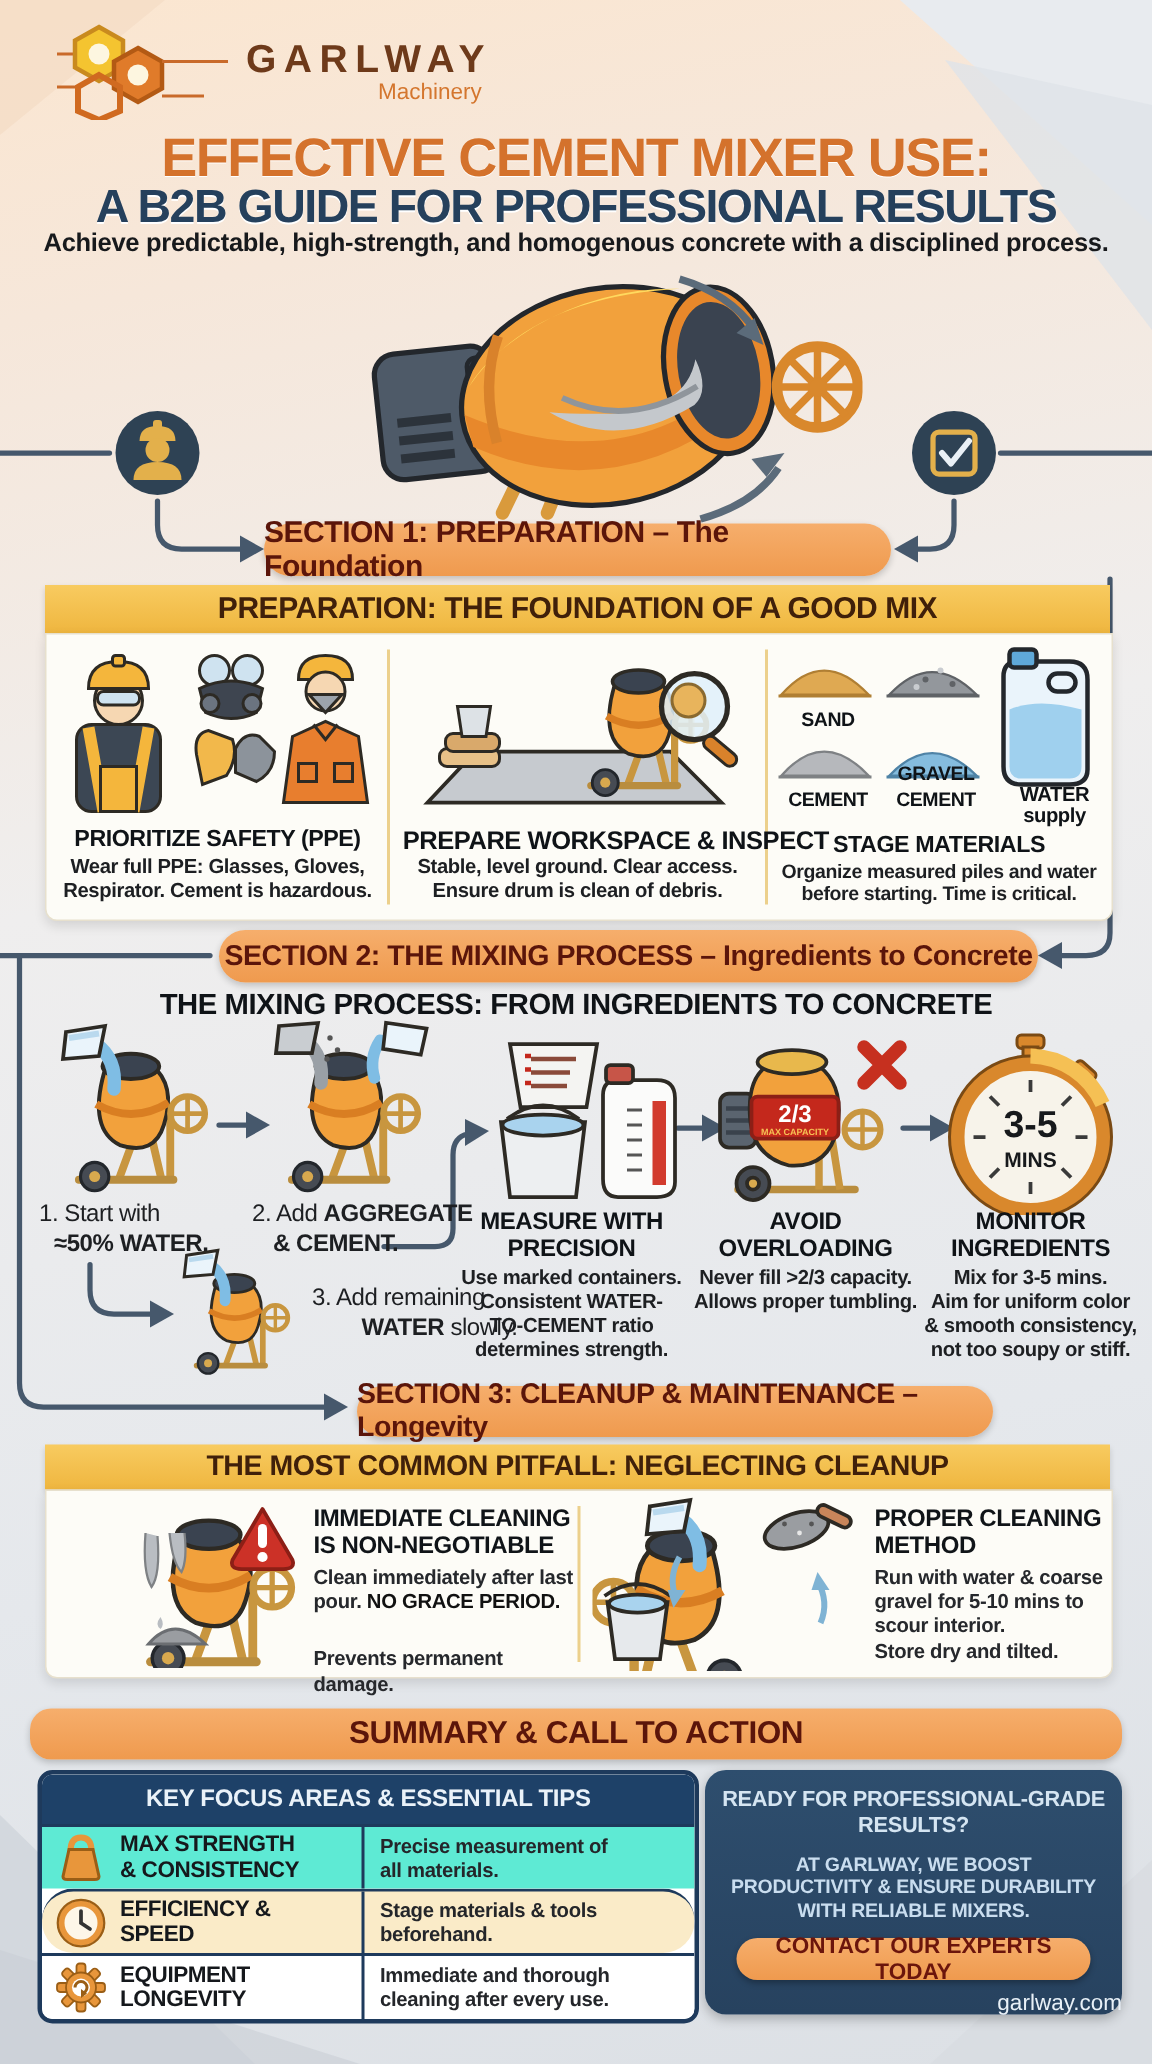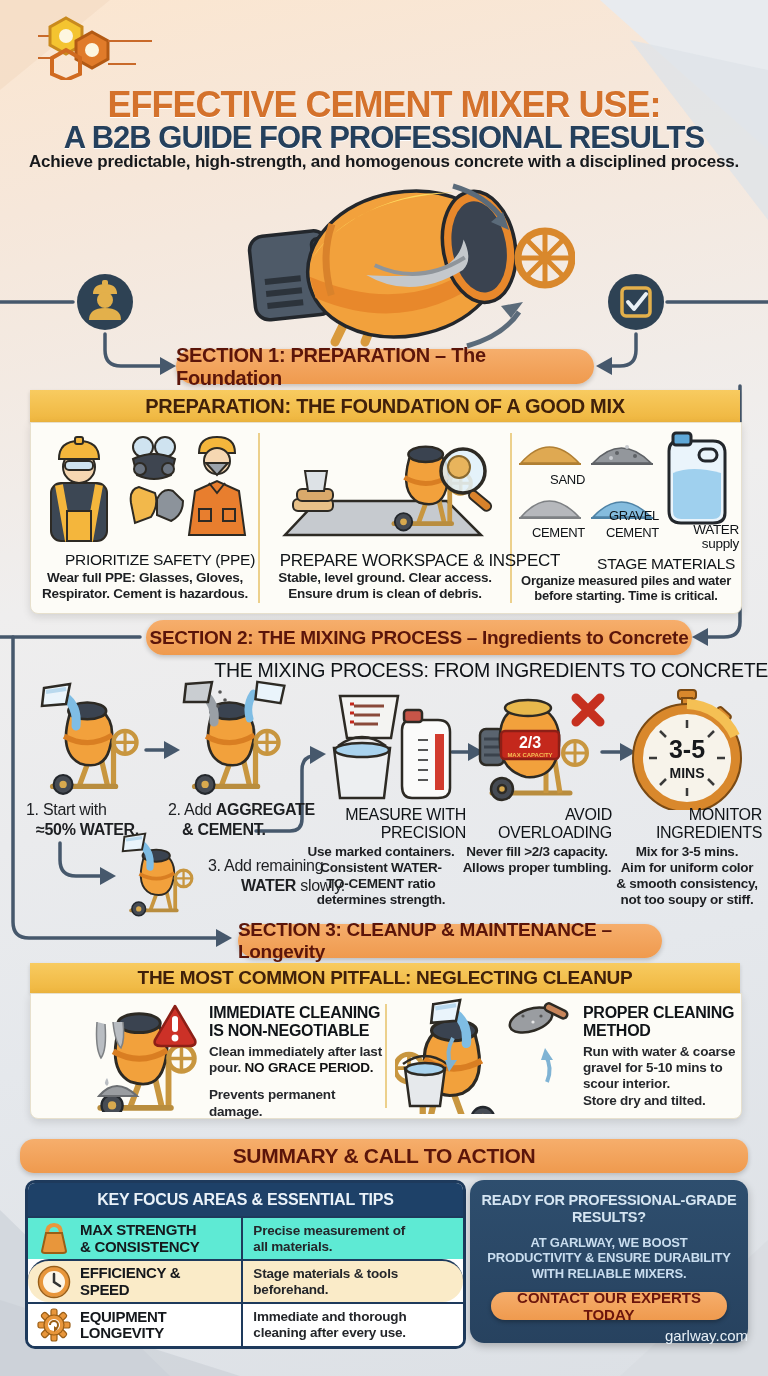--- a/index.html
+++ b/index.html
@@ -7,21 +7,21 @@
     font-family:"Liberation Sans",sans-serif;
     background:linear-gradient(168deg,#FBE6D0 0%,#F6E7DA 14%,#EFEEEE 40%,#E5E8EC 70%,#DCE0E5 100%);}
   .abs{position:absolute;}
   .pill{background:linear-gradient(180deg,#F6AE6C,#EF9A4E);border-radius:18px;color:#5B150A;
     font-weight:bold;display:flex;align-items:center;justify-content:center;
     box-shadow:0 2px 5px rgba(0,0,0,.2);letter-spacing:-.3px;}
   .ybanner{background:linear-gradient(180deg,#F8CB60,#EFB63F);color:#40200A;font-weight:bold;
     display:flex;align-items:center;justify-content:center;letter-spacing:-.3px;
     box-shadow:0 2px 4px rgba(0,0,0,.15);}
   .card{background:#FDFCF7;border:1px solid #E7E0CD;box-shadow:0 3px 8px rgba(0,0,0,.12);}
-  .ct{font-weight:normal;color:#0f1317;text-align:right;line-height:1.12;letter-spacing:-.3px;}
+  .ct{font-weight:bold;color:#0f1317;text-align:center;line-height:1.12;letter-spacing:-.3px;}
   .cb{font-weight:bold;color:#1d1f22;text-align:center;line-height:1.18;letter-spacing:-.25px;}
   .vdiv{position:absolute;top:10px;bottom:10px;width:2px;background:#ECD08C;}
   .flow{pointer-events:none;}
   .tbl{border:3px solid #1E3A5C;border-radius:10px;overflow:hidden;background:#fff;}
   .tbl-h{background:#1E4168;color:#EAF2F9;font-weight:bold;display:flex;align-items:center;justify-content:center;letter-spacing:-.2px;}
   .trow{display:flex;align-items:center;border-top:2px solid #1E3A5C;}
   .trow .ic{width:52px;display:flex;align-items:center;justify-content:center;flex:0 0 52px;}
   .trow .lab{flex:1;font-weight:bold;font-size:15px;color:#15181c;line-height:1.1;letter-spacing:-.3px;}
   .trow .sep{width:2px;align-self:stretch;background:#1E3A5C;}
   .trow .desc{flex:1.25;font-weight:bold;font-size:13.5px;color:#24262a;line-height:1.15;padding:0 8px 0 10px;letter-spacing:-.2px;}
@@ -70,20 +70,24 @@
   <div class="abs" style="left:36px;top:14px;width:430px;height:66px;display:flex;align-items:center;">
     <svg width="118" height="66" viewBox="0 0 118 66">
       <path d="M2,22 H14 M2,44 H14" stroke="#C96A2A" stroke-width="2"></path>
       <polygon points="30,4 46,13 46,31 30,40 14,31 14,13" fill="#F4C430" stroke="#C98A1E" stroke-width="3"></polygon>
       <circle cx="30" cy="22" r="7" fill="#FDF6E0"></circle>
       <polygon points="56,18 72,27 72,45 56,54 40,45 40,27" fill="#E07B2A" stroke="#B35A14" stroke-width="3"></polygon>
       <circle cx="56" cy="36" r="7" fill="#FDF6E0"></circle>
       <polygon points="30,36 44,44 44,60 30,66 16,60 16,44" fill="none" stroke="#D06A20" stroke-width="4"></polygon>
       <path d="M72,27 H116 M72,50 H100" stroke="#C96A2A" stroke-width="2"></path>
     </svg>
+    <div style="margin-left:10px;">
+      <div style="font-weight:bold;font-size:26px;letter-spacing:5px;color:#6E3A1A;">GARLWAY</div>
+      <div style="font-size:15px;color:#D4762E;margin-left:88px;margin-top:-2px;">Machinery</div>
+    </div>
   </div>
 
   <div class="abs" style="left:0;top:84px;width:768px;text-align:center;font-size:36px;font-weight:bold;color:#D4722C;letter-spacing:-1px;text-shadow:0 1px 0 #fff;">EFFECTIVE CEMENT MIXER USE:</div>
   <div class="abs" style="left:0;top:120px;width:768px;text-align:center;font-size:31px;font-weight:bold;color:#25405C;letter-spacing:-1px;text-shadow:0 1px 0 #fff;">A B2B GUIDE FOR PROFESSIONAL RESULTS</div>
   <div class="abs" style="left:0;top:152px;width:768px;text-align:center;font-size:17px;font-weight:bold;color:#17191c;letter-spacing:-.2px;">Achieve predictable, high-strength, and homogenous concrete with a disciplined process.</div>
 
   <svg class="abs" style="left:215px;top:172px" width="360" height="178" viewBox="0 0 360 178">
     <g transform="rotate(-6 70 110)">
       <rect x="38" y="62" width="78" height="84" rx="14" fill="#4E5A68" stroke="#23272c" stroke-width="3.5"></rect>
       <path d="M50,108 H86 M50,120 H86 M50,132 H86" stroke="#2c333b" stroke-width="6"></path>
@@ -391,21 +395,21 @@
         <circle cx="22" cy="36" r="3.4" fill="#fff"></circle>
       </g>
     </svg>
     <div class="abs" style="left:178px;top:10px;width:180px;font-size:16px;font-weight:bold;color:#101418;line-height:1.15;letter-spacing:-.3px;">
       <div>IMMEDIATE CLEANING</div>
       <div>IS NON-NEGOTIABLE</div>
     </div>
     <div class="abs" style="left:178px;top:50px;width:176px;font-size:13.5px;font-weight:bold;color:#26282c;line-height:1.2;letter-spacing:-.2px;">
       <div><span>Clean immediately after last</span></div>
       <div><span>pour. </span><span style="color:#111;">NO GRACE PERIOD.</span></div>
-      <div style="margin-top:11px;">Prevents permanent damage.</div>
+      <div style="margin-top:22px;">Prevents permanent damage.</div>
     </div>
 
     <svg class="abs" style="left:364px;top:4px" width="180" height="116" viewBox="0 0 180 116">
       <g transform="translate(150,10) scale(-1.08,1.08)">
           <use href="#mixerS"></use>
         </g>
       <g transform="translate(30,0)">
           <use href="#pour" width="62" height="62"></use>
         </g>
       <g stroke="#2d2a24" stroke-width="2.5">

